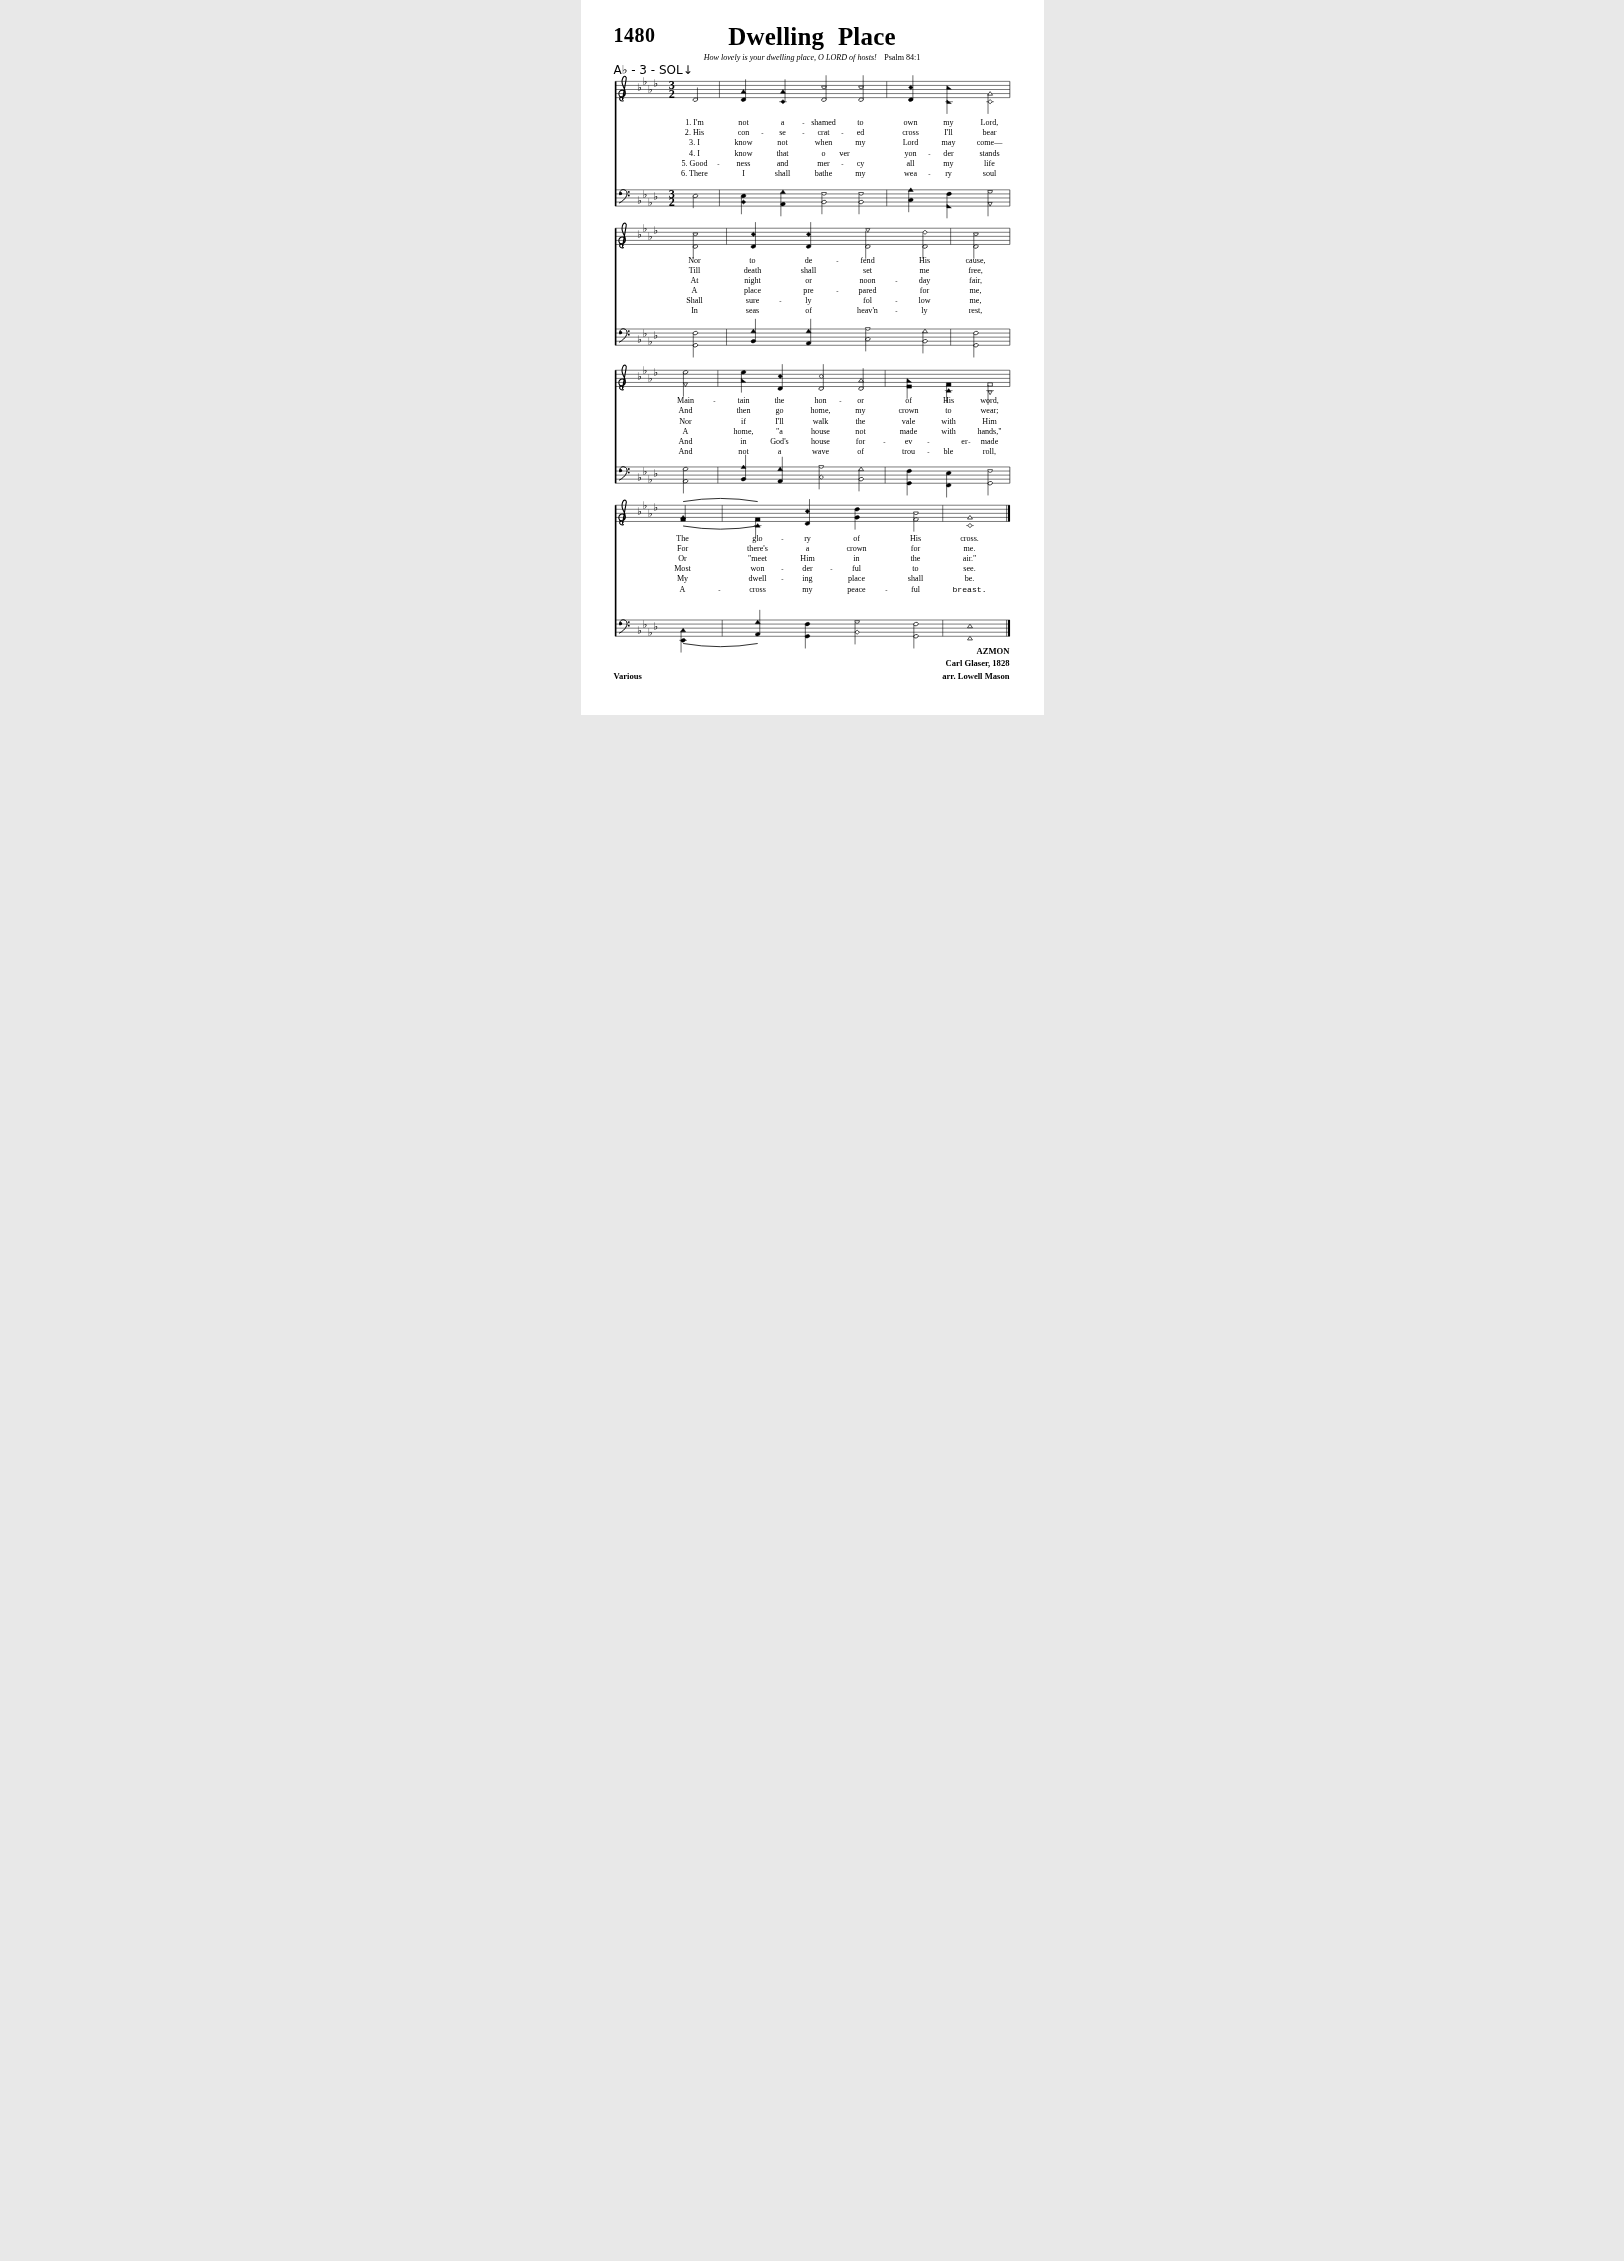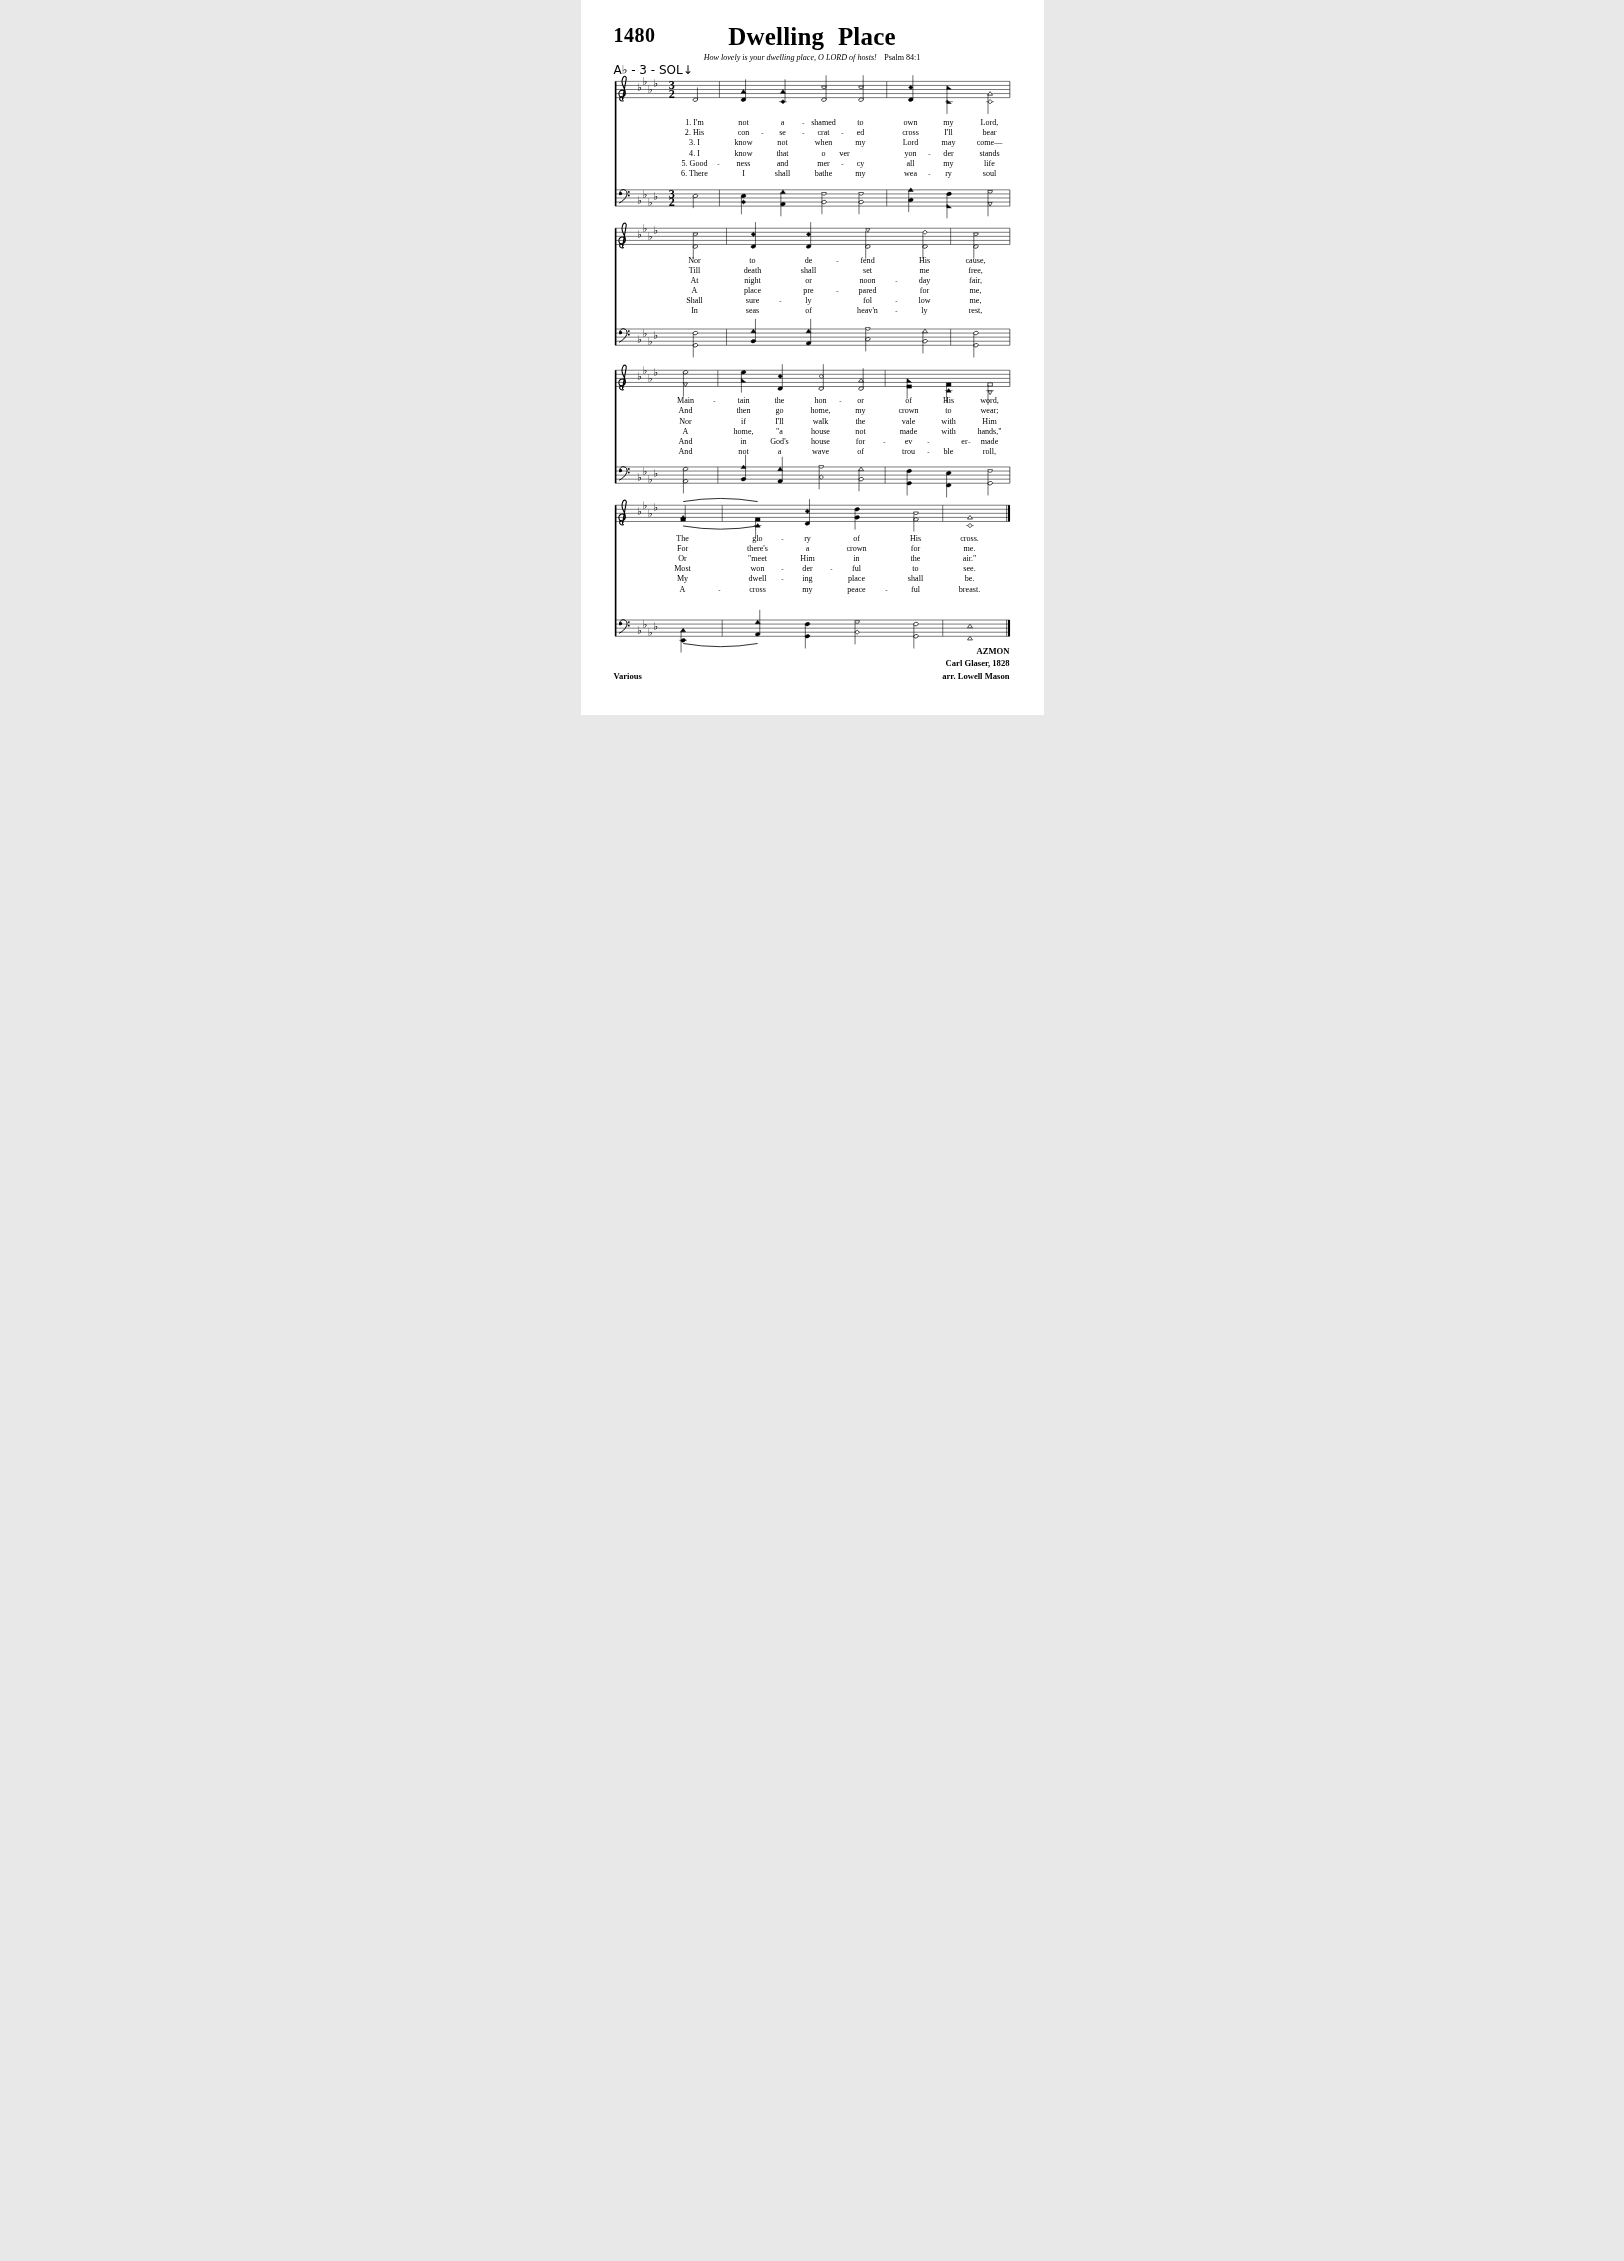--- a/index.html
+++ b/index.html
@@ -599,21 +599,21 @@
         <span style="left: 357px;">be.</span>
       </div>
       <div class="lyric-line" style="top: 585px;">
         <span style="left: 70px;">A</span>
         <span class="hy" style="left: 107px;">-</span>
         <span style="left: 145px;">cross</span>
         <span style="left: 195px;">my</span>
         <span style="left: 244px;">peace</span>
         <span class="hy" style="left: 274px;">-</span>
         <span style="left: 303px;">ful</span>
-        <span style="left: 357px;">breast.</span>
+        <span style="left: 357px; font-family: Liberation Mono, monospace;">breast.</span>
       </div>
     </div>
 
   <div class="credit tune">AZMON</div>
   <div class="credit composer">Carl Glaser, 1828</div>
   <div class="credit arranger">arr. Lowell Mason</div>
   <div class="author">Various</div>
 </div>
 
 

